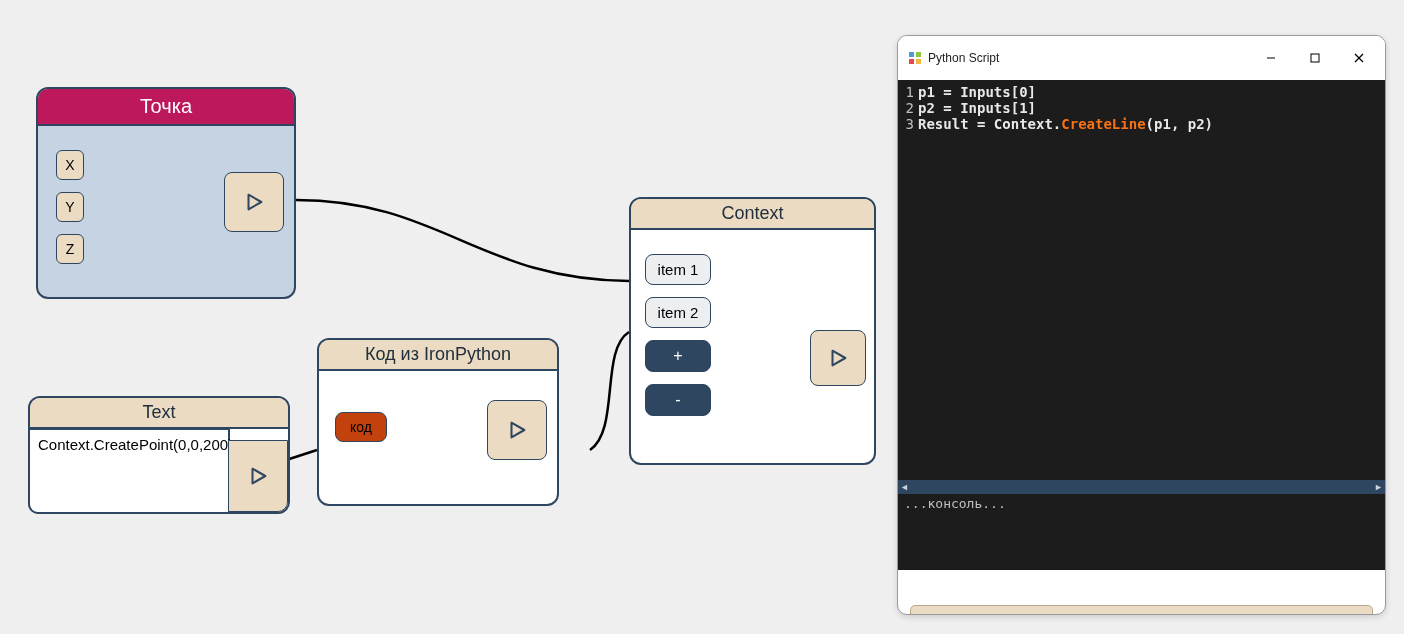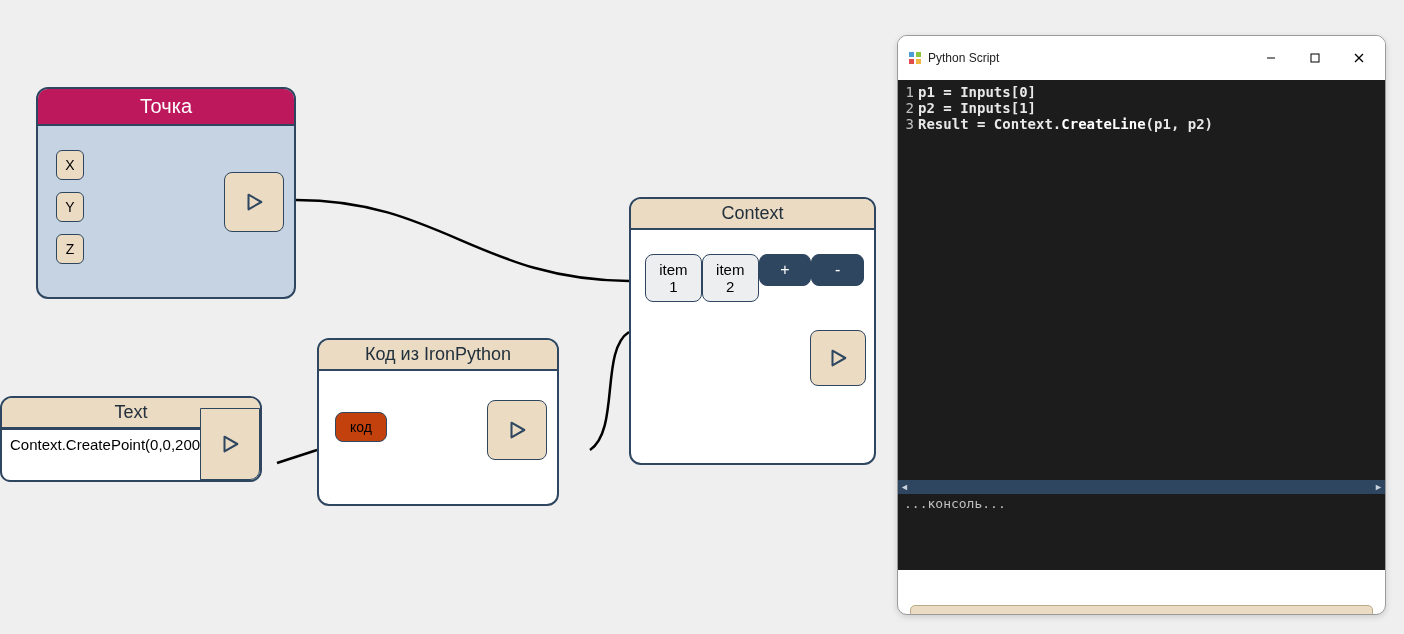--- a/index.html
+++ b/index.html
@@ -12,47 +12,47 @@
 
   
   .node-tochka { left: 36px; top: 87px; width: 260px; height: 212px; background: #c6d3e2; }
   .node-tochka .node-header { background: #be185d; color: #fff; font-size: 20px; padding: 6px 0; }
   .port-small { width: 28px; height: 30px; background: #ebdbc2; border: 1.5px solid #2e4660; border-radius: 6px; font-size: 14px; display: flex; align-items: center; justify-content: center; margin: 6px 0; }
   .ports-col { display: flex; flex-direction: column; padding: 8px 0 0 8px; }
   .play-box { position: absolute; background: #ebdbc2; border: 1.5px solid #2e4660; border-radius: 8px; display: flex; align-items: center; justify-content: center; cursor: pointer; }
   .play-box svg { width: 22px; height: 22px; }
 
   
-  .node-text { left: 0; top: 396px; width: 262px; height: 86px; }
+  .node-text { left: 28px; top: 396px; width: 262px; height: 118px; }
   .node-text .node-header { background: #ebdbc2; color: #22303d; }
   .node-text .textval { position: absolute; left: -2px; right: 58px; top: 30px; bottom: -2px; border: 2px solid #2e4660; border-radius: 0 0 0 10px; padding: 6px 8px; font-size: 15px; white-space: pre-line; background: #fff; }
 
   
   .node-iron { left: 317px; top: 338px; width: 242px; height: 168px; }
   .node-iron .node-header { background: #ebdbc2; color: #22303d; }
   .kod-chip { position: absolute; left: 16px; top: 72px; background: #c2410c; border: 1.5px solid #2e4660; border-radius: 8px; padding: 6px 14px; font-size: 14px; }
 
   
   .node-python { left: 629px; top: 197px; width: 247px; height: 268px; }
   .node-python .node-header { background: #ebdbc2; color: #22303d; }
   .item-chip { background: #eceeef; border: 1.5px solid #2e4660; border-radius: 8px; padding: 6px 10px; font-size: 15px; width: 66px; text-align: center; margin-bottom: 12px; }
   .pm-chip { background: #2e4660; color: #fff; border: 1.5px solid #2e4660; border-radius: 8px; width: 66px; height: 32px; display:flex; align-items:center; justify-content:center; margin-bottom: 12px; font-size: 16px; }
-  .python-col { display:flex; flex-direction:row; padding: 14px 0 0 4px; }
+  .python-col { display:flex; flex-direction:column; padding: 14px 0 0 4px; }
 
   
   .script-win { position: absolute; left: 897px; top: 35px; width: 489px; height: 580px; background: #fff; border: 1px solid #9a9a9a; border-radius: 10px; overflow: hidden; box-shadow: 0 2px 6px rgba(0,0,0,0.15); }
   .titlebar { height: 44px; display: flex; align-items: center; padding: 0 4px; background: #fff; }
   .titlebar .icon { width: 14px; height: 14px; margin: 0 6px; display:inline-flex; }
   .titlebar .ttl { font-size: 12px; flex: 1; color: #222; }
   .winbtn { width: 44px; height: 30px; display:flex; align-items:center; justify-content:center; font-family: "Segoe UI Symbol", sans-serif; font-size: 11px; }
   .editor { background: #1c1c1c; color: #e8e8e8; font-family: Consolas, monospace; font-size: 14px; padding: 4px 0; height: 400px; }
   .editor .ln { display: flex; }
   .editor .gut { width: 20px; text-align: right; color: #c0c0c0; padding-right: 4px; }
   .editor .code { white-space: pre; font-weight: bold; }
-  .editor .fn { color: #ffffff; }
+  .editor .fn { color: #f97316; }
   .hscroll { height: 14px; background: #2e4660; display:flex; align-items:center; justify-content:space-between; padding:0 2px; }
   .hscroll span { color:#c8d2dc; font-size:9px; line-height:1; }
   .console { background: #1c1c1c; color: #c0c0c0; font-family: Consolas, monospace; font-size: 13px; padding: 2px 6px; height: 76px; }
   .run-bar { padding: 10px 12px; margin-top: 25px; }
   .run-btn { width: 100%; height: 30px; background: #ebdbc2; border: 1px solid #b9a988; border-radius: 5px; font-size: 14px; color: #444; cursor:pointer; }
 </style>
 </head>
 <body>
 
 <svg class="wires">

